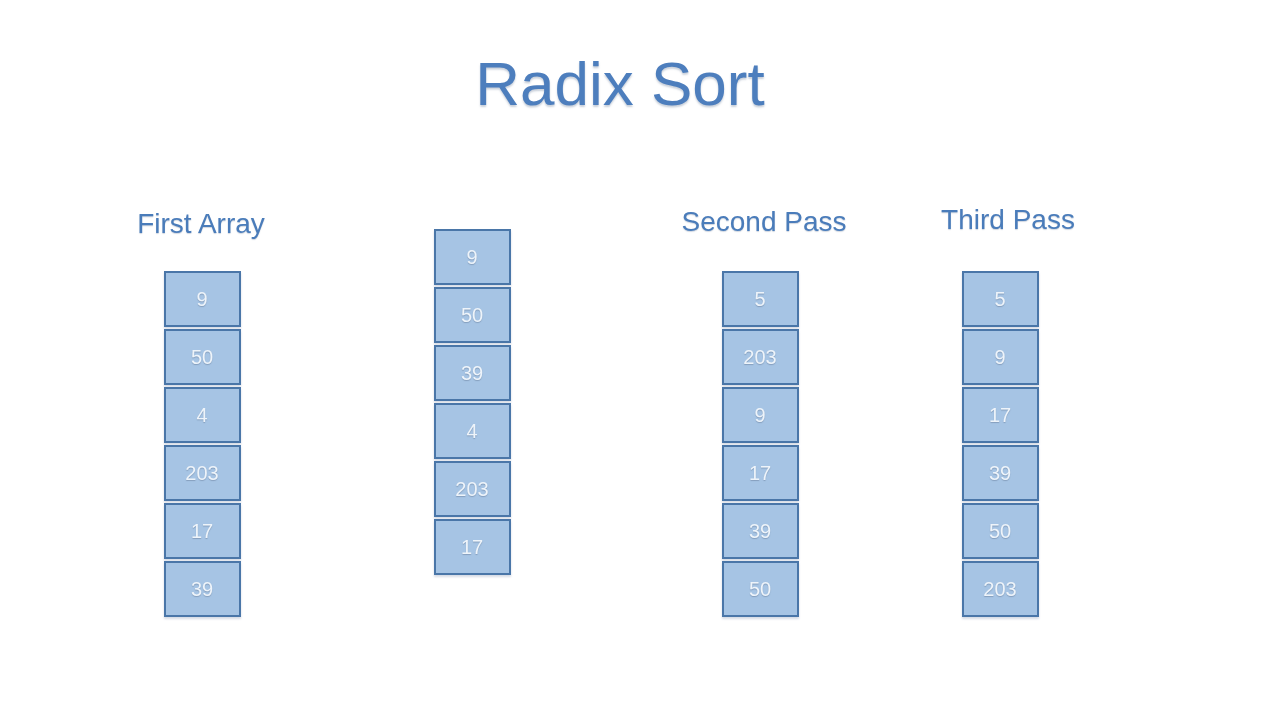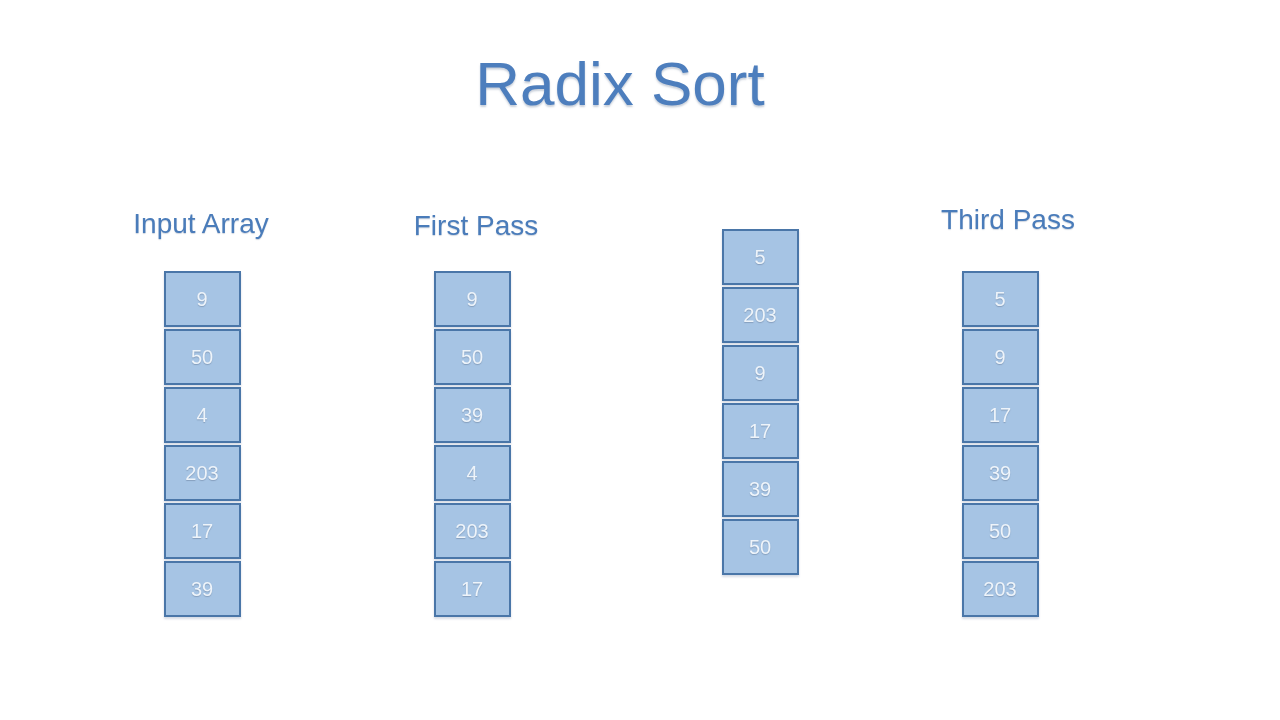--- a/index.html
+++ b/index.html
@@ -75,44 +75,44 @@
   }
 </style>
 </head>
 <body>
 
 <div class="stage">
 
   <div class="slide-title">Radix Sort</div>
 
   <div class="column c0">
-    <div class="column-label">Input Array</div>
+    <div class="column-label">First Array</div>
     <div class="cells">
       <div class="cell">9</div>
       <div class="cell">50</div>
       <div class="cell">4</div>
       <div class="cell">203</div>
       <div class="cell">17</div>
       <div class="cell">39</div>
     </div>
   </div>
 
   <div class="column c1">
-    <div class="column-label">First Pass</div>
     <div class="cells">
       <div class="cell">9</div>
       <div class="cell">50</div>
       <div class="cell">39</div>
       <div class="cell">4</div>
       <div class="cell">203</div>
       <div class="cell">17</div>
     </div>
   </div>
 
   <div class="column c2">
+    <div class="column-label">Second Pass</div>
     <div class="cells">
       <div class="cell">5</div>
       <div class="cell">203</div>
       <div class="cell">9</div>
       <div class="cell">17</div>
       <div class="cell">39</div>
       <div class="cell">50</div>
     </div>
   </div>
 

